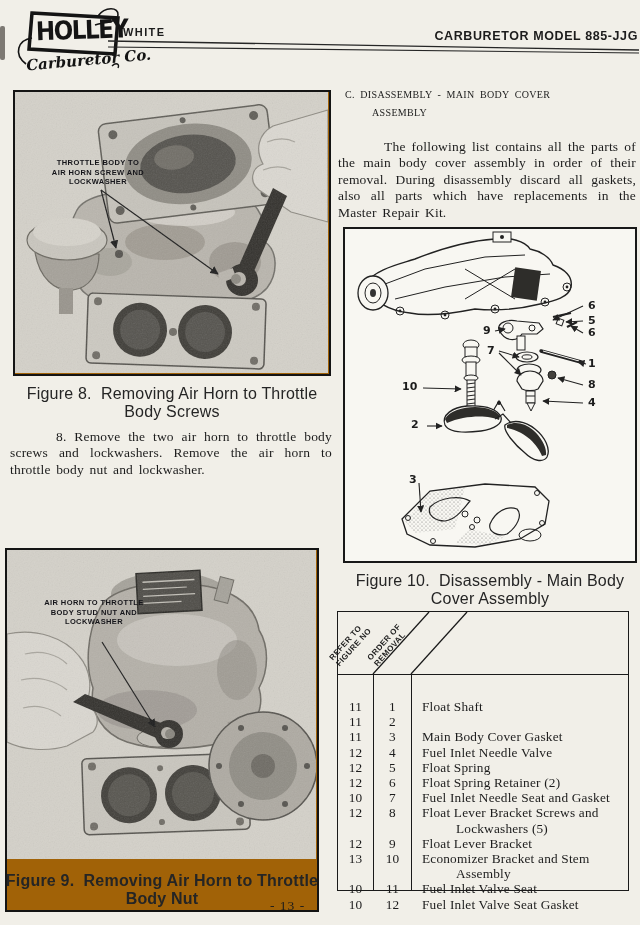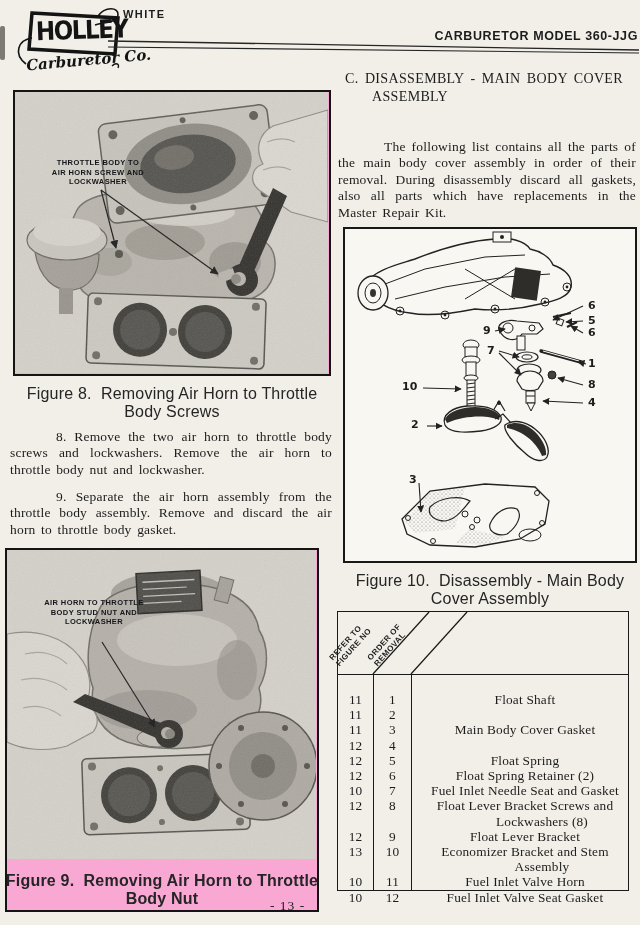--- a/index.html
+++ b/index.html
@@ -10,44 +10,44 @@
   
   .smudge { left:0; top:26px; width:5px; height:34px; background:#55524c; opacity:.75; border-radius:2px; }
   .logo { left:12px; top:4px; width:116px; height:74px; }
   .logo svg { position:absolute; left:0; top:0; }
   .logo-brand { position:absolute; left:24px; top:13px; width:80px; text-align:center;
       font-family:"DejaVu Sans", sans-serif; font-weight:bold; font-size:23px; letter-spacing:-1.5px;
       transform:rotate(-2deg) scaleY(1.12); color:#141414; }
   .logo-sub { position:absolute; left:14px; top:47px; font-family:"DejaVu Serif", serif;
       font-style:italic; font-weight:bold; font-size:15px; transform:rotate(-5deg);
       color:#141414; white-space:nowrap; }
-  .white-label { left:123px; top:8px; font-family:"Liberation Sans", sans-serif;
+  .white-label { left:123px; top:26px; font-family:"Liberation Sans", sans-serif;
       font-weight:bold; font-size:11px; letter-spacing:1.4px; }
   .model-label { right:2px; top:29px; font-family:"Liberation Sans", sans-serif;
       font-weight:bold; font-size:12.5px; letter-spacing:0.6px; }
   .head-rule { left:0; top:0; width:640px; height:80px; pointer-events:none; }
 
   
-  .photo { box-sizing:border-box; border:2.5px solid #141414; background:#f9a8d4; }
+  .photo { box-sizing:border-box; border:2.5px solid #141414; background:#a16207; }
   .fig8 { left:13px; top:90px; width:318px; height:286px; }
   .fig9 { left:5px;  top:548px; width:314px; height:364px; }
   .photo-label { position:absolute; text-align:center; font-family:"Liberation Sans", sans-serif;
       font-weight:bold; font-size:7.5px; line-height:9.5px; letter-spacing:0.4px; color:#15151a; }
   .caption { font-family:"Liberation Sans", sans-serif; font-size:16px; letter-spacing:0.2px;
       color:#252525; text-align:center; white-space:pre-wrap; }
   .cap8 { left:13px; top:385px; width:318px; }
   .cap9 { left:5px; top:872px; width:314px;font-weight:bold; }
   .cap10 { left:343px; top:572px; width:294px; }
 
   
   .para { font-size:13.5px; line-height:16.4px; text-align:justify; text-indent:46px;
           letter-spacing:0.2px; word-spacing:2px; }
   .step8 { left:10px; top:429px; width:322px; }
   .step9 { left:10px; top:489px; width:322px; }
-  .heading { left:345px; top:70px; width:292px; font-size:14px; line-height:17.5px;
+  .heading { left:345px; top:86px; width:292px; font-size:10px; line-height:17.5px;
              letter-spacing:0.35px; word-spacing:2.5px; }
   .heading .l2 { padding-left:27px; }
   .intro { left:338px; top:139px; width:298px; }
   .pageno { left:270px; top:898px; width:100px; font-size:13.5px; letter-spacing:1px; }
 
   
   .fig10 { left:343px; top:227px; width:294px; height:336px; box-sizing:border-box;
            border:2px solid #181818; background:#f8f7f2; }
   .co { position:absolute; font-family:"DejaVu Sans", sans-serif; font-weight:bold;
         font-size:11px; color:#1c1c1c; }
@@ -57,25 +57,25 @@
                  border:1.6px solid #1a1a1a; }
   .pt-hline { position:absolute; left:0; top:62px; width:100%; height:1.4px; background:#1a1a1a; }
   .pt-v1 { position:absolute; left:35px; top:62px; bottom:0; width:1.3px; background:#1a1a1a; }
   .pt-v2 { position:absolute; left:73px; top:62px; bottom:0; width:1.3px; background:#1a1a1a; }
   .pt-diag { position:absolute; left:0; top:0; }
   .pt-label { position:absolute; font-family:"Liberation Sans", sans-serif; font-weight:bold;
       font-size:8px; line-height:9px; letter-spacing:0.4px; white-space:nowrap;
       transform:rotate(-48deg); transform-origin:0 100%; color:#1c1c1c; }
   .pt-l1 { left:3px; top:38px; }
   .pt-l2 { left:41px; top:38px; }
-  .pt-body { position:absolute; left:0; top:69px; right:0; padding-top:11px; }
+  .pt-body { position:absolute; left:0; top:76px; right:0; padding-top:11px; }
   .pt-row { display:flex; font-size:13.3px; line-height:15.2px; letter-spacing:0.2px; }
   .pt-c1 { width:35px; text-align:center; flex:none; }
   .pt-c2 { width:39px; text-align:center; flex:none; }
-  .pt-c3 { flex:1; padding-left:10px;text-align:center; }
+  .pt-c3 { flex:1; padding-left:10px; }
   .pt-c3 .wrap2 { display:block; padding-left:34px; }
 </style>
 </head>
 <body>
 
 <div class="page">
 
   <div class="abs smudge"></div>
 
   <div class="abs logo">
@@ -88,21 +88,21 @@
     <span class="logo-brand">HOLLEY</span>
     <span class="logo-sub">Carburetor Co.</span>
   </div>
 
   <svg class="abs head-rule" width="640" height="80" viewBox="0 0 640 80">
     <line x1="108" y1="41" x2="639" y2="50" stroke="#262626" stroke-width="1.3"></line>
     <line x1="108" y1="47" x2="639" y2="53" stroke="#262626" stroke-width="1.1"></line>
   </svg>
 
   <div class="abs white-label">WHITE</div>
-  <div class="abs model-label">CARBURETOR MODEL 360-JJG</div>
+  <div class="abs model-label">CARBURETOR MODEL 885-JJG</div>
 
   <div class="abs photo fig8">
     <svg width="313" height="281" viewBox="0 0 313 281">
       <defs>
         <filter id="n8">
             <feTurbulence type="fractalNoise" baseFrequency="0.8" numOctaves="2"></feTurbulence>
           <feColorMatrix type="saturate" values="0"></feColorMatrix>
           <feComponentTransfer>
               <feFuncA type="linear" slope="0.16" intercept="0"></feFuncA>
             </feComponentTransfer>
@@ -168,21 +168,20 @@
     </svg>
     <div class="photo-label" style="left:28px; top:66px; width:110px;">
       <div>THROTTLE BODY TO</div>
       <div>AIR HORN SCREW AND</div>
       <div>LOCKWASHER</div>
     </div>
   </div>
   <div class="abs caption cap8">Figure 8.  Removing Air Horn to Throttle Body Screws</div>
 
   <div class="abs para step8">8. Remove the two air horn to throttle body screws and lockwashers.  Remove the air horn to throttle body nut and lockwasher.</div>
-  <div class="abs para step9">9. Separate the air horn assembly from the throttle body assembly.  Remove and discard the air horn to throttle body gasket.</div>
 
   <div class="abs photo fig9">
     <svg width="309" height="309" viewBox="0 0 309 309">
       <defs>
         <filter id="n9">
             <feTurbulence type="fractalNoise" baseFrequency="0.8" numOctaves="2"></feTurbulence>
           <feColorMatrix type="saturate" values="0"></feColorMatrix>
           <feComponentTransfer>
               <feFuncA type="linear" slope="0.16" intercept="0"></feFuncA>
             </feComponentTransfer>
@@ -409,55 +408,56 @@
           <span class="pt-c2">2</span>
         </div>
       <div class="pt-row">
           <span class="pt-c1">11</span>
           <span class="pt-c2">3</span>
           <span class="pt-c3"><span>Main Body Cover Gasket</span><span class="wrap2"></span></span>
         </div>
       <div class="pt-row">
           <span class="pt-c1">12</span>
           <span class="pt-c2">4</span>
+          <span class="pt-c3"><span>Fuel Inlet Needle Valve</span><span class="wrap2"></span></span>
         </div>
       <div class="pt-row">
           <span class="pt-c1">12</span>
           <span class="pt-c2">5</span>
           <span class="pt-c3"><span>Float Spring</span><span class="wrap2"></span></span>
         </div>
       <div class="pt-row">
           <span class="pt-c1">12</span>
           <span class="pt-c2">6</span>
           <span class="pt-c3"><span>Float Spring Retainer (2)</span><span class="wrap2"></span></span>
         </div>
       <div class="pt-row">
           <span class="pt-c1">10</span>
           <span class="pt-c2">7</span>
           <span class="pt-c3"><span>Fuel Inlet Needle Seat and Gasket</span><span class="wrap2"></span></span>
         </div>
       <div class="pt-row">
           <span class="pt-c1">12</span>
           <span class="pt-c2">8</span>
-          <span class="pt-c3"><span>Float Lever Bracket Screws and</span><span class="wrap2">Lockwashers (8)</span></span>
+          <span class="pt-c3"><span>Float Lever Bracket Screws and</span><span class="wrap2">Lockwashers (5)</span></span>
         </div>
       <div class="pt-row">
           <span class="pt-c1">12</span>
           <span class="pt-c2">9</span>
           <span class="pt-c3"><span>Float Lever Bracket</span><span class="wrap2"></span></span>
         </div>
       <div class="pt-row">
           <span class="pt-c1">13</span>
           <span class="pt-c2">10</span>
           <span class="pt-c3"><span>Economizer Bracket and Stem</span><span class="wrap2">Assembly</span></span>
         </div>
       <div class="pt-row">
           <span class="pt-c1">10</span>
           <span class="pt-c2">11</span>
-          <span class="pt-c3"><span>Fuel Inlet Valve Horn</span><span class="wrap2"></span></span>
+          <span class="pt-c3"><span>Fuel Inlet Valve Seat</span><span class="wrap2"></span></span>
         </div>
       <div class="pt-row">
           <span class="pt-c1">10</span>
           <span class="pt-c2">12</span>
           <span class="pt-c3"><span>Fuel Inlet Valve Seat Gasket</span><span class="wrap2"></span></span>
         </div>
     </div>
   </div>
 
   <div class="abs pageno">- 13 -</div>

